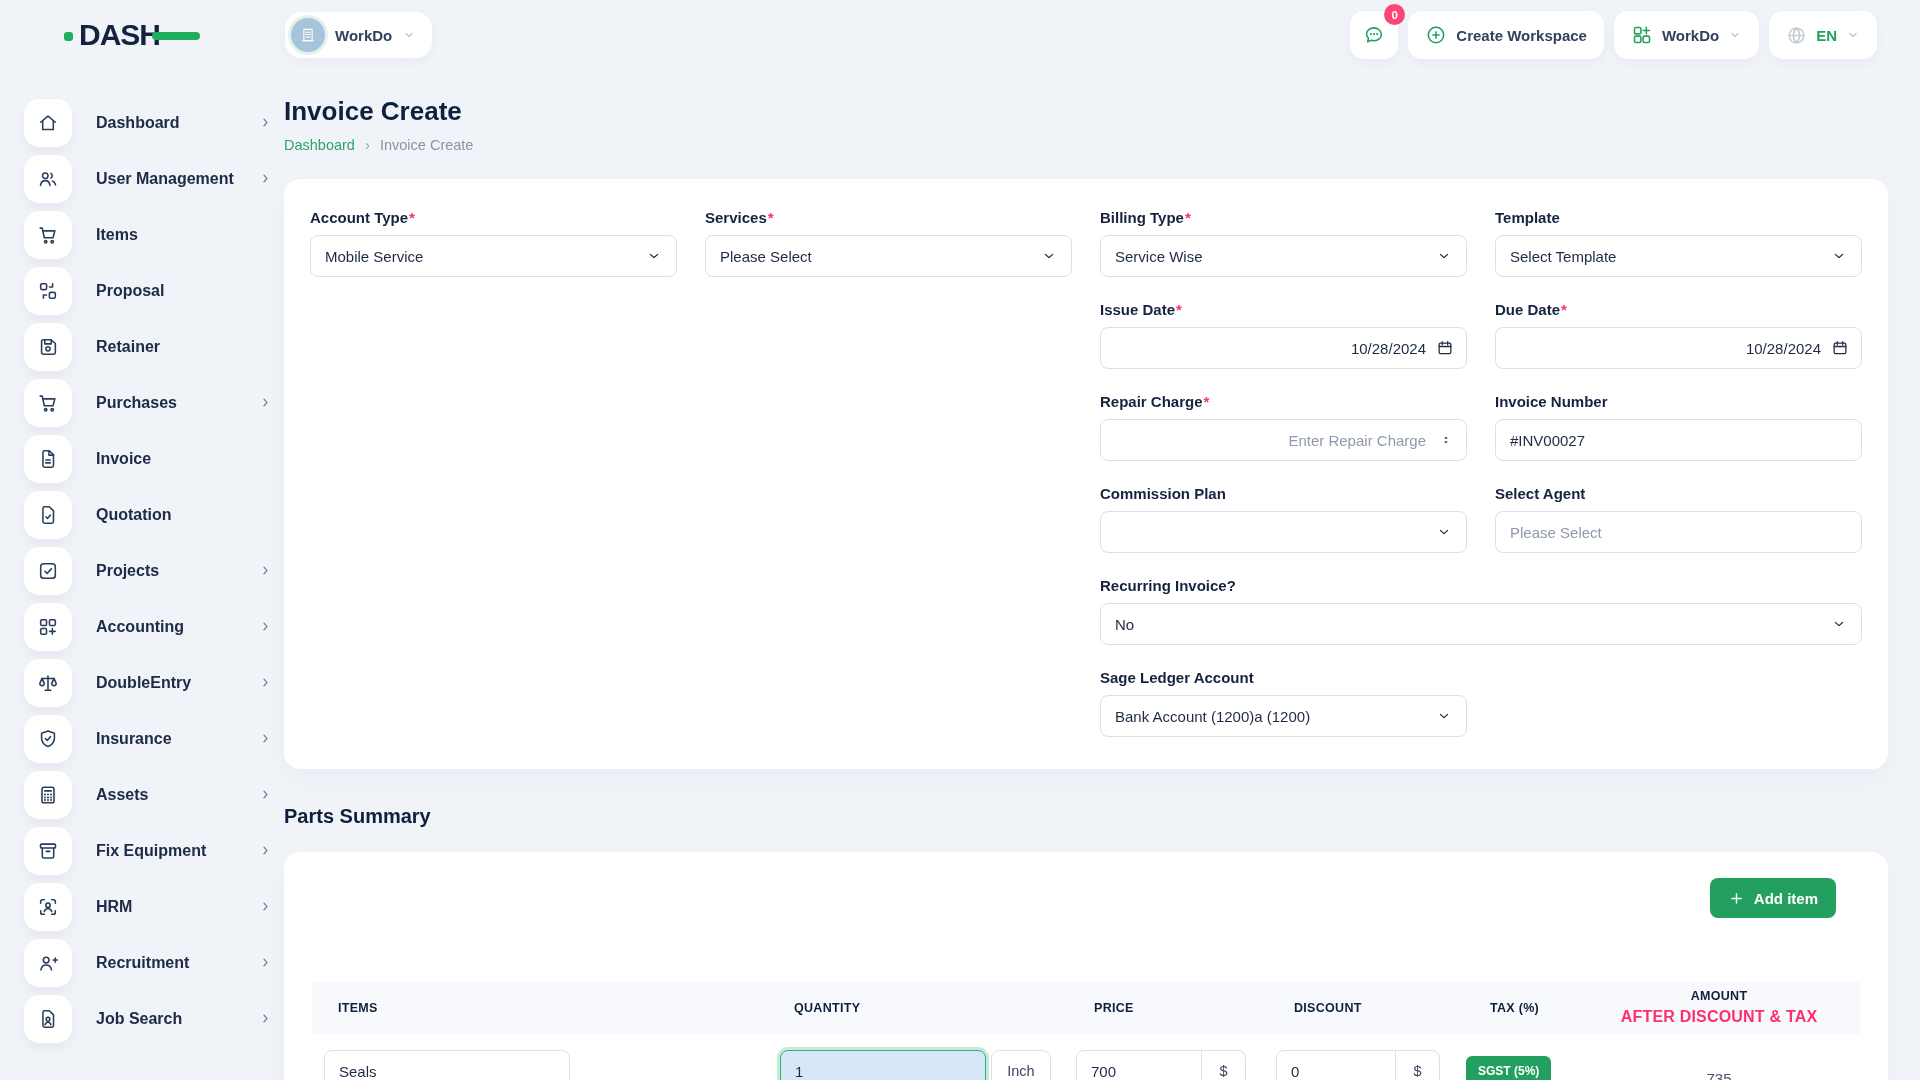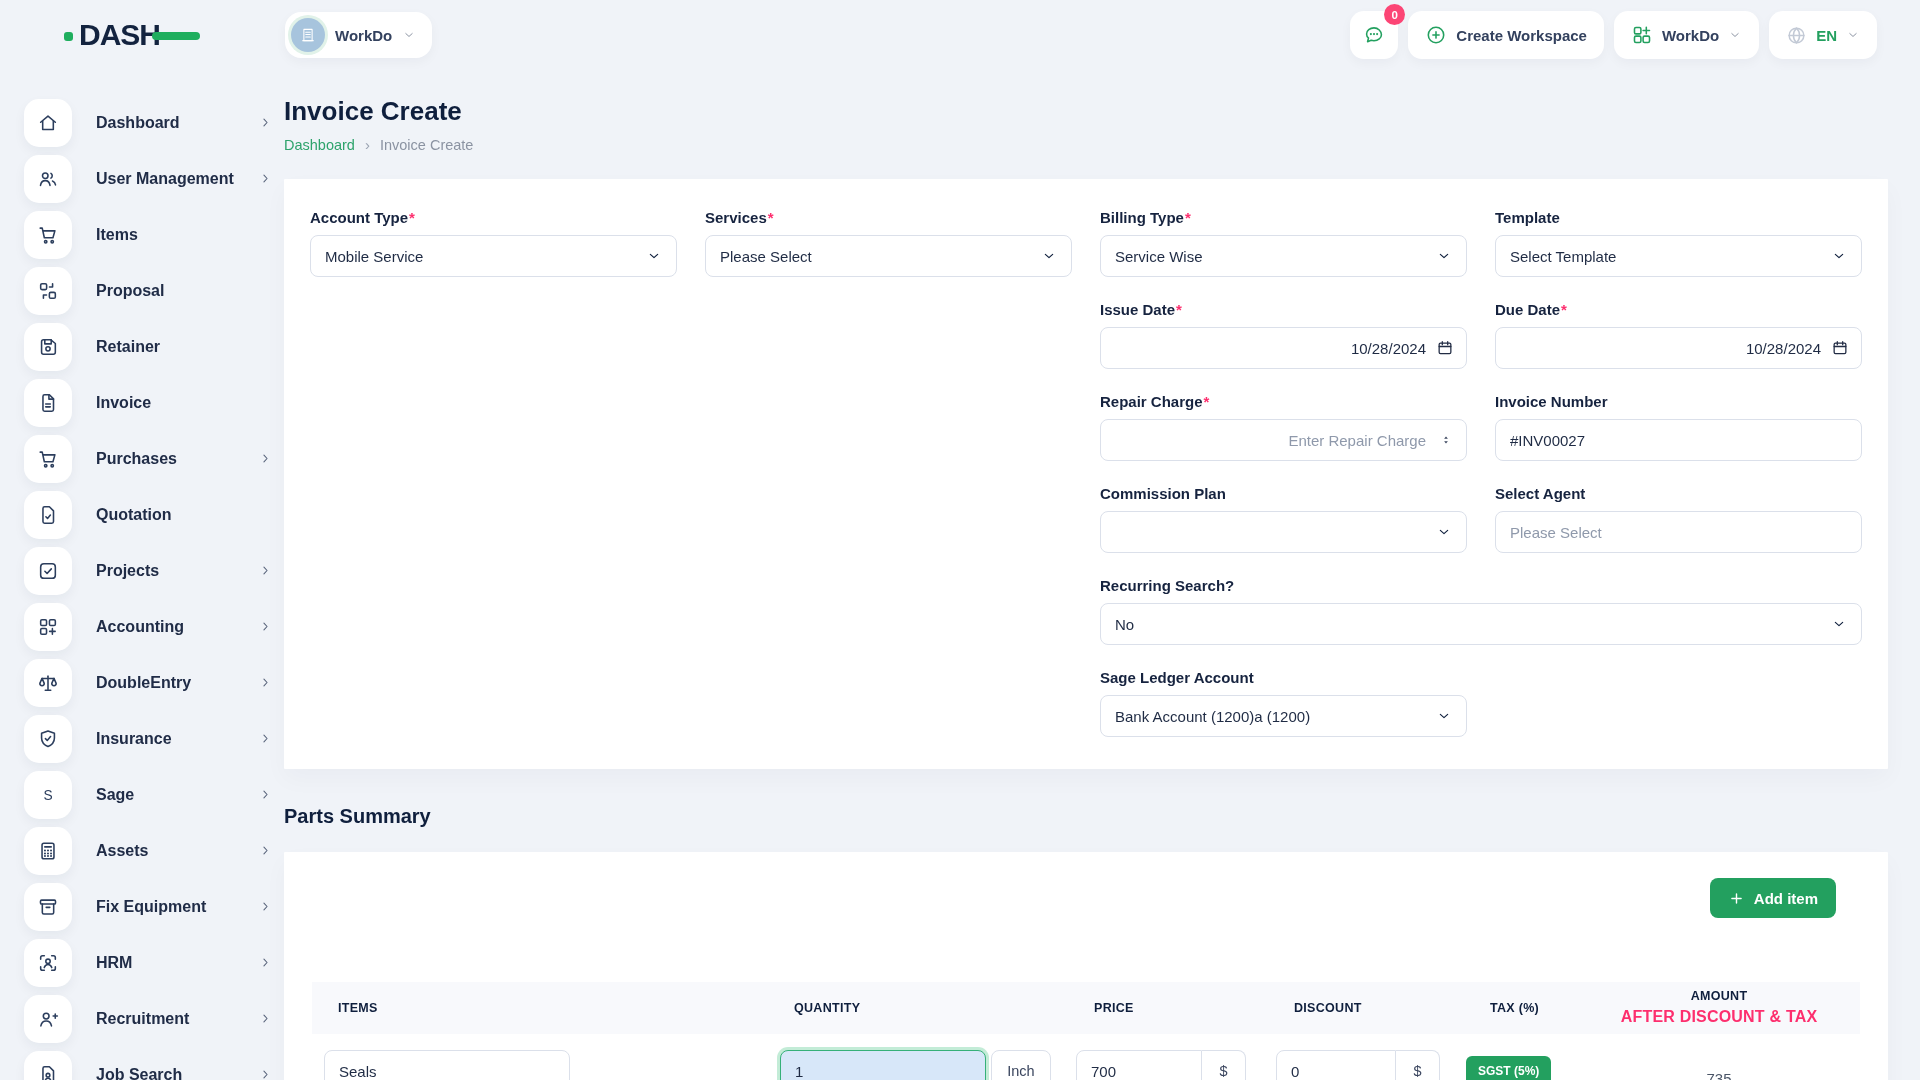--- a/index.html
+++ b/index.html
@@ -47,21 +47,21 @@
   .nav-chevron { margin-left:auto; width:15px; height:15px; color:#57627a; stroke-width:2; flex:none; }
 
   
   .main { position:absolute; left:284px; top:70px; right:32px; bottom:0; }
   .page-title { margin-top:26px; font-size:26px; font-weight:700; color:#0f1f3d; }
   .breadcrumb { margin-top:9px; font-size:14.5px; display:flex; align-items:center; gap:10px; }
   .bc-link { color:#2ea36c; cursor:pointer; }
   .bc-sep { color:#9aa3b2; font-size:15px; }
   .bc-current { color:#8b93a2; }
 
-  .card { background:#fff; border-radius:1px; box-shadow:0 10px 24px rgba(18,32,63,.03); }
+  .card { background:#fff; border-radius:16px; box-shadow:0 10px 24px rgba(18,32,63,.03); }
   .card-form { margin-top:26px; padding:30px 26px 32px 26px; }
 
   .form-grid { display:grid; grid-template-columns:repeat(4,1fr); column-gap:28px; row-gap:24px; }
   .field label { display:block; font-size:15px; font-weight:700; color:#16233f; margin-bottom:9px; }
   .req { color:#fd2f6e; margin-left:1px; }
   .control { height:42px; border:1px solid #dbe0ea; border-radius:8px; background:#fff;
     display:flex; align-items:center; padding:0 14px; font-size:15px; color:#1f2b44; width:100%;gap:36px; }
   .control.select { cursor:pointer; justify-content:space-between; }
   .sel-chev { width:16px; height:16px; color:#0f1f3d; stroke-width:2.1; flex:none; }
   input.control { outline:none; }
@@ -334,39 +334,39 @@
     <span class="nav-icon-box">
         <svg class="ic">
           <use href="#i-retainer"></use>
         </svg>
       </span>
     <span class="nav-label">Retainer</span>
   </div>
   <div class="nav-item">
     <span class="nav-icon-box">
         <svg class="ic">
+          <use href="#i-cart"></use>
+        </svg>
+      </span>
+    <span class="nav-label">Purchases</span>
+    <svg class="ic nav-chevron">
+        <use href="#i-chevron-right"></use>
+      </svg>
+  </div>
+  <div class="nav-item">
+    <span class="nav-icon-box">
+        <svg class="ic">
           <use href="#i-invoice"></use>
         </svg>
       </span>
     <span class="nav-label">Invoice</span>
   </div>
   <div class="nav-item">
     <span class="nav-icon-box">
         <svg class="ic">
-          <use href="#i-cart"></use>
-        </svg>
-      </span>
-    <span class="nav-label">Purchases</span>
-    <svg class="ic nav-chevron">
-        <use href="#i-chevron-right"></use>
-      </svg>
-  </div>
-  <div class="nav-item">
-    <span class="nav-icon-box">
-        <svg class="ic">
           <use href="#i-quotation"></use>
         </svg>
       </span>
     <span class="nav-label">Quotation</span>
   </div>
   <div class="nav-item">
     <span class="nav-icon-box">
         <svg class="ic">
           <use href="#i-projects"></use>
         </svg>
@@ -398,31 +398,20 @@
         <use href="#i-chevron-right"></use>
       </svg>
   </div>
   <div class="nav-item">
     <span class="nav-icon-box">
         <svg class="ic">
           <use href="#i-shield"></use>
         </svg>
       </span>
     <span class="nav-label">Insurance</span>
-    <svg class="ic nav-chevron">
-        <use href="#i-chevron-right"></use>
-      </svg>
-  </div>
-  <div class="nav-item">
-    <span class="nav-icon-box">
-        <svg class="ic">
-          <use href="#i-sage"></use>
-        </svg>
-      </span>
-    <span class="nav-label">Sage</span>
     <svg class="ic nav-chevron">
         <use href="#i-chevron-right"></use>
       </svg>
   </div>
   <div class="nav-item">
     <span class="nav-icon-box">
         <svg class="ic">
           <use href="#i-assets"></use>
         </svg>
       </span>
@@ -565,21 +554,21 @@
               <use href="#i-chevron-down"></use>
             </svg>
         </div>
       </div>
       <div class="field pos-c4">
         <label><span>Select Agent</span></label>
         <input class="control" placeholder="Please Select" style="">
       </div>
 
       <div class="field pos-c34">
-        <label><span>Recurring Search?</span></label>
+        <label><span>Recurring Invoice?</span></label>
         <div class="control select">
           <span>No</span>
           <svg class="ic sel-chev">
               <use href="#i-chevron-down"></use>
             </svg>
         </div>
       </div>
 
       <div class="field pos-c3">
         <label><span>Sage Ledger Account</span></label>

